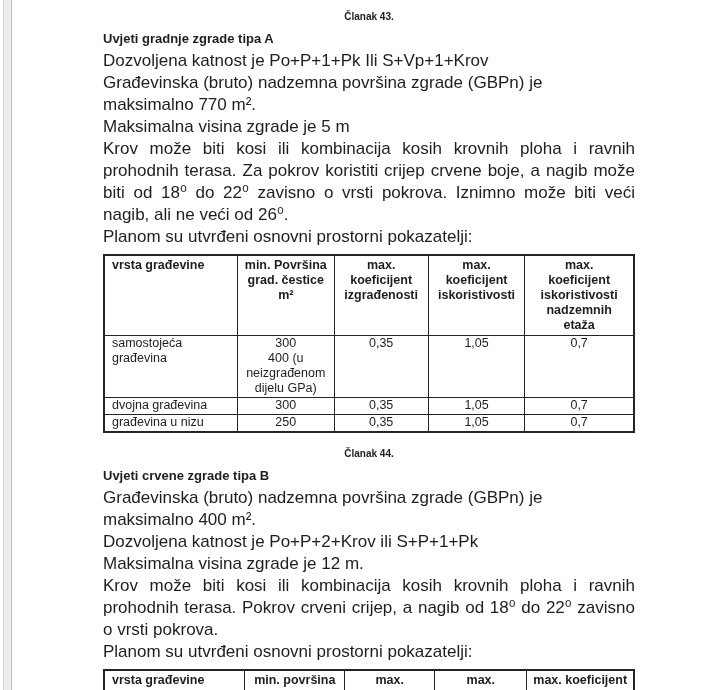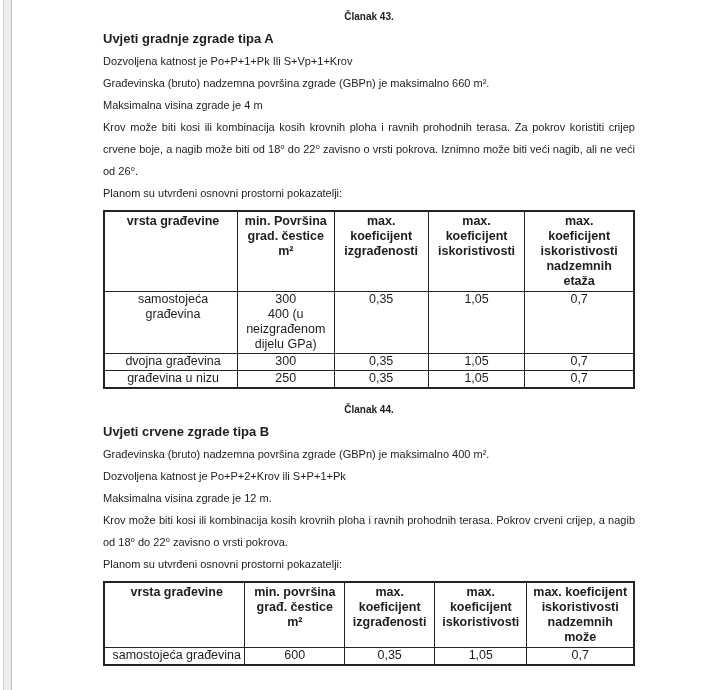--- a/index.html
+++ b/index.html
@@ -43,21 +43,21 @@
     margin-top: 10px;
   }
   .section-heading {
     margin: 0;
     font-size: 13px;
     font-weight: bold;
     line-height: 22px;
   }
   .para {
     margin: 0;
-    font-size: 11px;
+    font-size: 17px;
     line-height: 22px;
   }
   .para.justify {
     text-align: justify;
   }
   table.ptable {
     margin-top: 6px;
     width: 100%;
     border-collapse: collapse;
     table-layout: fixed;
@@ -69,42 +69,42 @@
     font-size: 12.5px;
     line-height: 15px;
     vertical-align: top;
     text-align: center;
     white-space: pre-line;
     padding: 2px 3px 2px 3px;
     overflow: hidden;
   }
   table.ptable th { font-weight: bold; }
   table.ptable .cell-left {
-    text-align: center;
+    text-align: left;
     padding-left: 7px;
   }
   table.ptable tbody td {
     padding-top: 0;
     padding-bottom: 1px;
   }
 </style>
 </head>
 <body>
 
 <div class="page">
   <div class="scan-strip"></div>
 
   <div class="content">
 
     <section>
       <h2 class="article-title">Članak 43.</h2>
       <h3 class="section-heading">Uvjeti gradnje zgrade tipa A</h3>
       <p class="para">Dozvoljena katnost je Po+P+1+Pk Ili S+Vp+1+Krov</p>
-      <p class="para">Građevinska (bruto) nadzemna površina zgrade (GBPn) je maksimalno 660 m².</p>
-      <p class="para">Maksimalna visina zgrade je 4 m</p>
+      <p class="para">Građevinska (bruto) nadzemna površina zgrade (GBPn) je maksimalno 770 m².</p>
+      <p class="para">Maksimalna visina zgrade je 5 m</p>
       <p class="para justify">Krov može biti kosi ili kombinacija kosih krovnih ploha i ravnih prohodnih terasa. Za pokrov koristiti crijep crvene boje, a nagib može biti od 18⁰ do 22⁰ zavisno o vrsti pokrova. Iznimno može biti veći nagib, ali ne veći od 26⁰.</p>
       <p class="para">Planom su utvrđeni osnovni prostorni pokazatelji:</p>
 
       <table class="ptable">
         <colgroup>
           <col style="width:25.2%">
           <col style="width:18.2%">
           <col style="width:17.8%">
           <col style="width:18.2%">
           <col style="width:20.6%">

